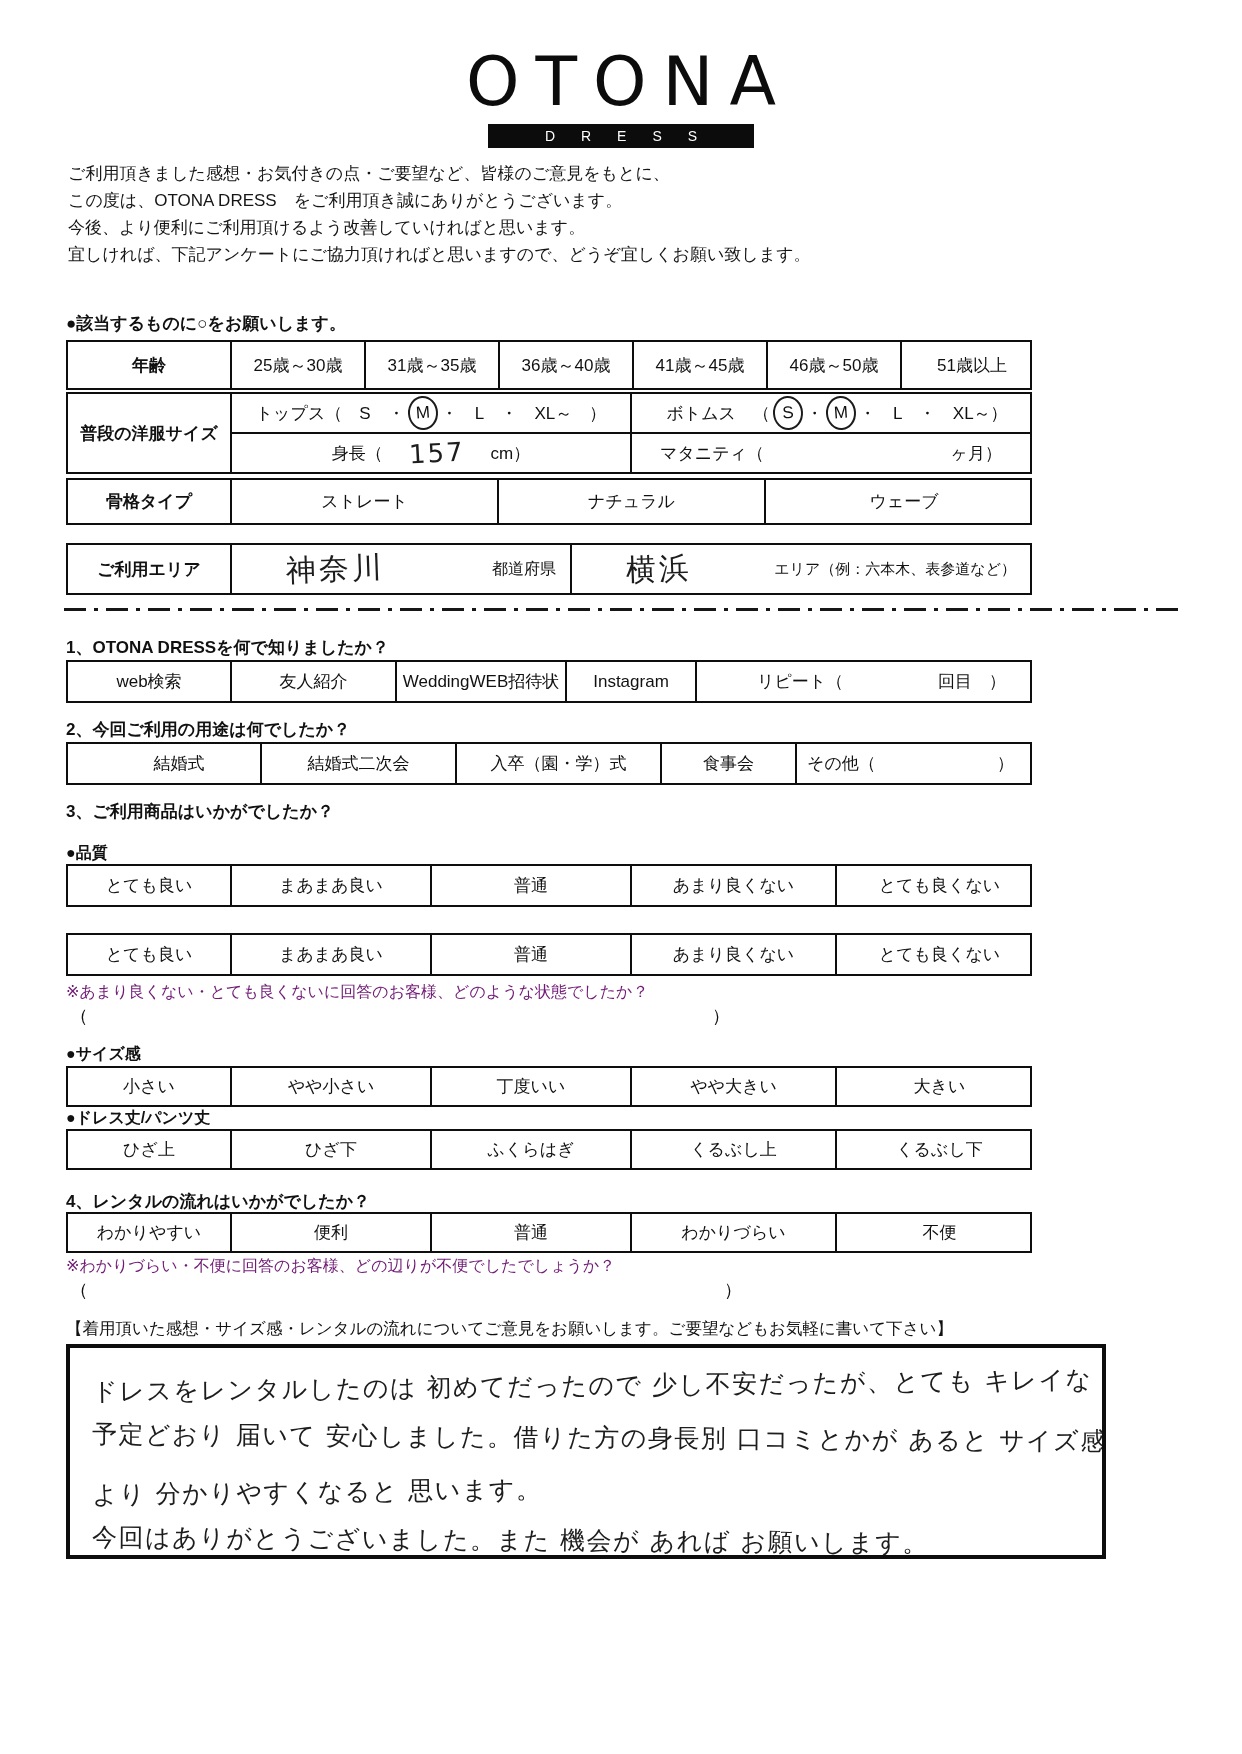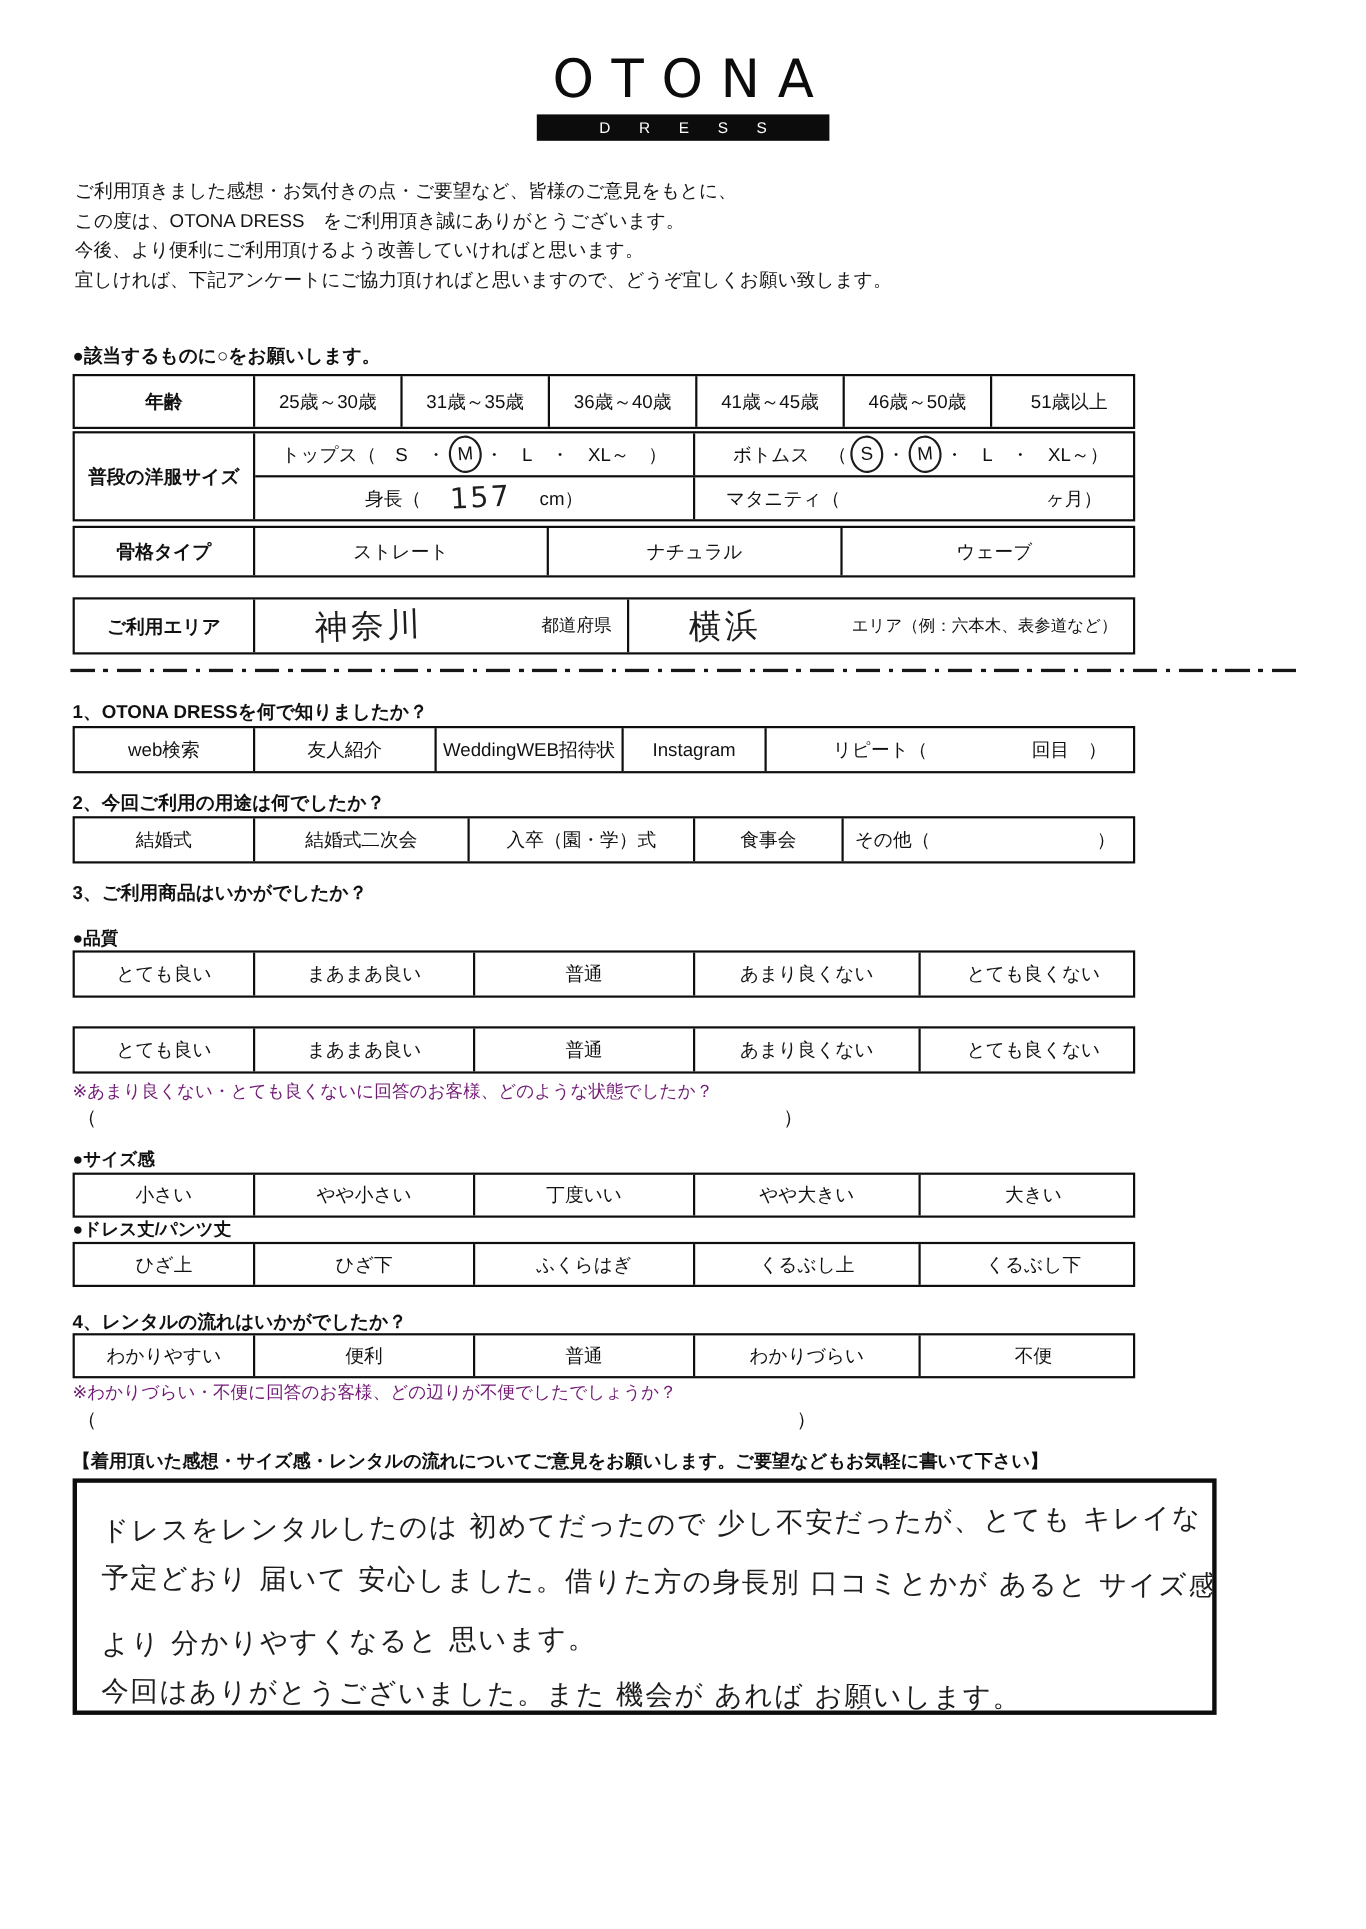--- a/index.html
+++ b/index.html
@@ -7,21 +7,21 @@
   body {
     width:1242px; height:1754px; position:relative;
     font-family:"Liberation Sans","DejaVu Sans",sans-serif;
     color:#111;
   }
   .abs { position:absolute; }
 
   
   .logo-wrap { top:48px; left:0; width:1242px; text-align:center; }
   .logo-title {
-    font-size:48px; letter-spacing:16px; font-weight:400; color:#0c0c0c;
+    font-size:68px; letter-spacing:16px; font-weight:400; color:#0c0c0c;
     font-family:"DejaVu Sans","Liberation Sans",sans-serif; line-height:1.0;
     padding-left:16px;
   }
   .logo-bar {
     margin:8px auto 0; width:266px; height:24px; background:#0c0c0c;
     color:#fff; font-size:14px; letter-spacing:26px; padding-left:26px;
     display:flex; align-items:center; justify-content:center; line-height:1;
   }
 
   
@@ -49,21 +49,21 @@
   .dashes {
     top:608px; left:64px; width:1118px; height:3px;
     background:repeating-linear-gradient(90deg,#161616 0 22px,transparent 22px 30px,#161616 30px 34px,transparent 34px 42px);
   }
 
   .qtitle { font-size:17px; font-weight:bold; }
   .seclabel { font-size:16px; font-weight:bold; }
   .notetext { font-size:16px; color:#701a75; }
   .parenline { display:flex; justify-content:space-between; font-size:18px; }
 
-  .comment-header { font-size:16.5px; font-weight:bold; }
+  .comment-header { font-size:16.5px; font-weight:normal; }
   .comment-box {
     border:4px solid #0d0d0d; width:1040px; height:215px; padding:24px 18px 10px 22px;
     overflow:hidden;
   }
   .cline { font-size:25px; letter-spacing:1.5px; line-height:1.1; margin-bottom:24px; white-space:nowrap; }
   .r1 { transform:rotate(-0.7deg); }
   .r2 { transform:rotate(0.4deg); }
 </style>
 </head>
 <body>
@@ -152,21 +152,21 @@
     <div class="c" style="width:165px">友人紹介</div>
     <div class="c" style="width:170px">WeddingWEB招待状</div>
     <div class="c" style="width:130px">Instagram</div>
     <div class="c last" style="flex:1; justify-content:space-between; padding:0 24px 0 60px;">
       <span>リピート（</span>
       <span>回目　）</span>
     </div>
   </div>
 
   <div class="abs qtitle" style="top:718px; left:66px;">2、今回ご利用の用途は何でしたか？</div>
-  <div class="abs tbl" style="top:742px; left:66px; height:43px;">
+  <div class="abs tbl" style="top:742px; left:66px; height:43px;padding-left:30px;">
     <div class="c" style="width:164px">結婚式</div>
     <div class="c" style="width:195px">結婚式二次会</div>
     <div class="c" style="width:205px">入卒（園・学）式</div>
     <div class="c" style="width:135px">食事会</div>
     <div class="c last" style="flex:1; justify-content:space-between; padding:0 16px 0 10px;gap:28px;">
       <span>その他（</span>
       <span>）</span>
     </div>
   </div>
 

